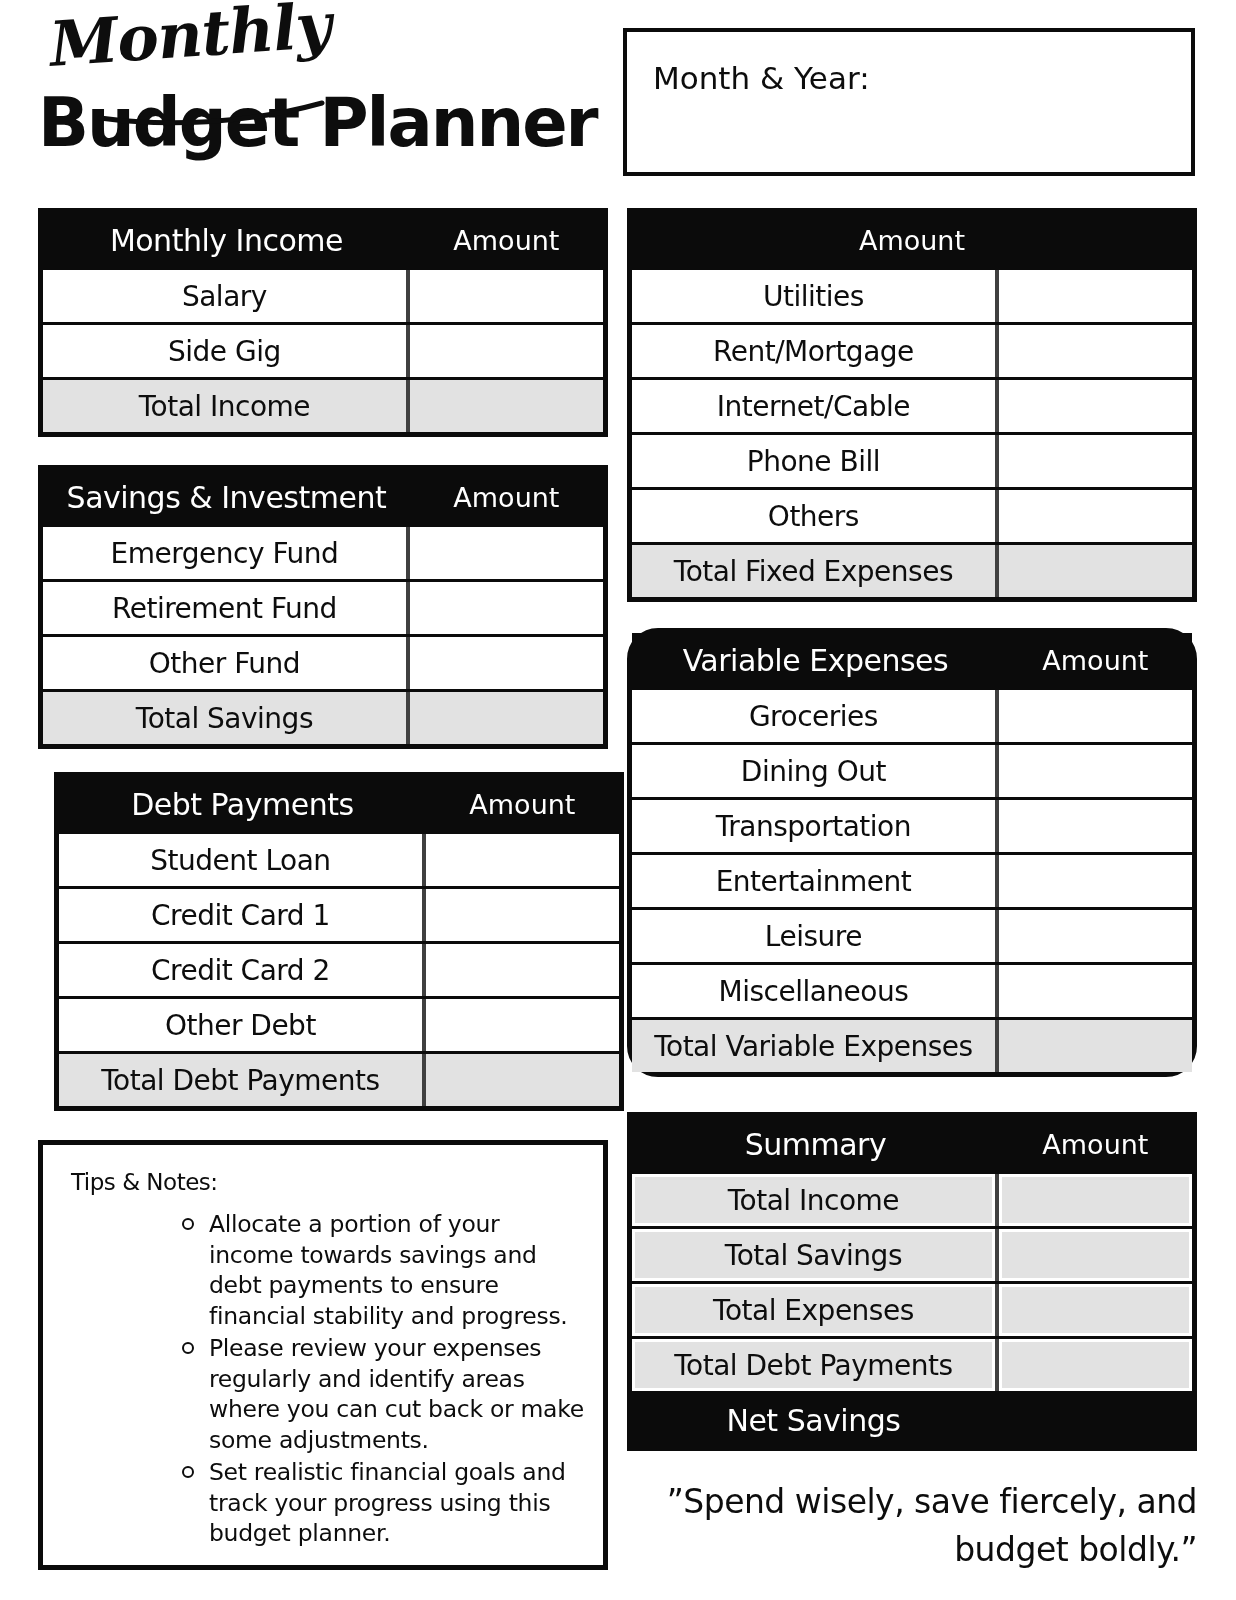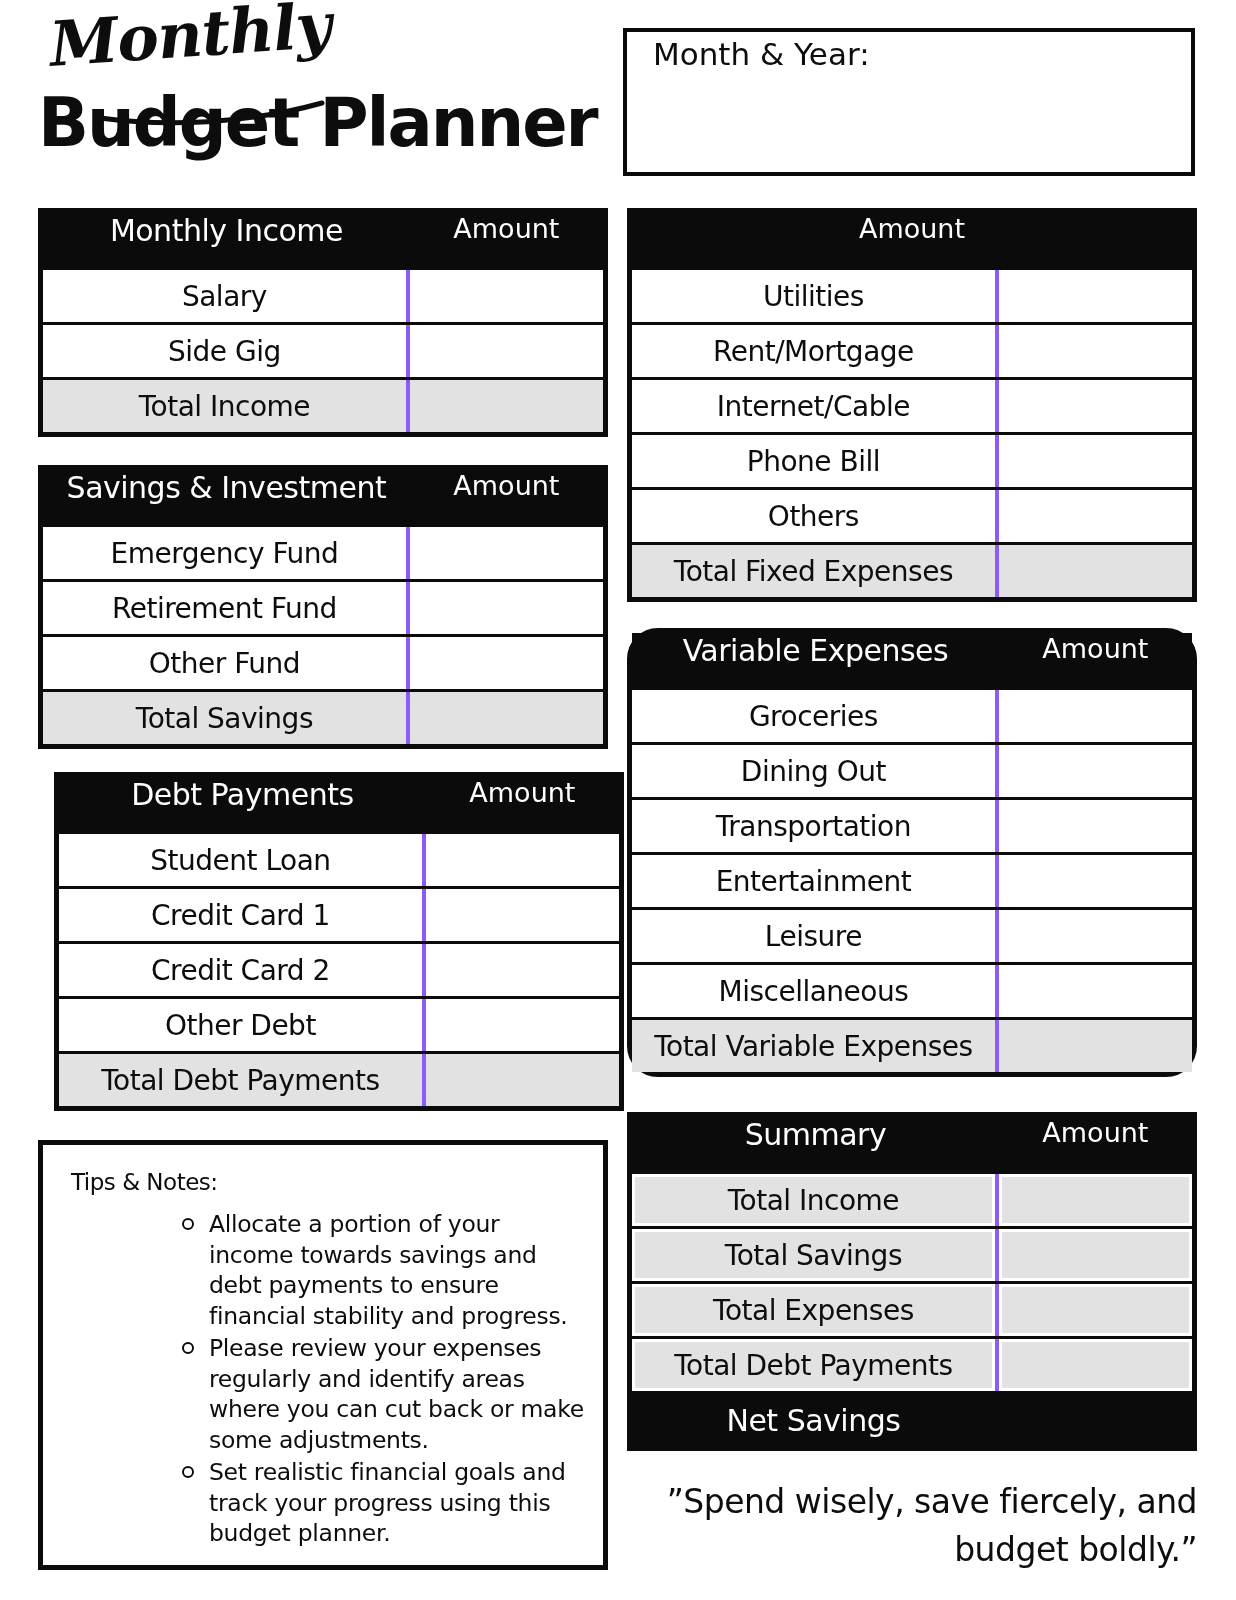--- a/index.html
+++ b/index.html
@@ -16,33 +16,33 @@
   }
   .brand-swash{position:absolute;left:58px;top:86px;width:230px;height:26px;}
   .brand-main{
     font-weight:bold;font-size:67px;line-height:1;letter-spacing:-2px;
     margin-top:14px;white-space:nowrap;
   }
   
   .month-box{
     position:absolute;left:623px;top:28px;width:572px;height:148px;
     border:4px solid #0b0b0b;box-sizing:border-box;background:#fff;
-    padding:4px 0 0 26px;font-size:31px;
+    padding:28px 0 0 26px;font-size:31px;
   }
   
   .tbl{
     position:absolute;width:570px;box-sizing:border-box;
     border:5px solid #0b0b0b;background:#ffffff;
   }
-  .thead{display:flex;background:#0b0b0b;color:#ffffff;height:54px;}
+  .thead{display:flex;align-items:center;background:#0b0b0b;color:#ffffff;height:54px;}
   .th-label{width:65.5%;text-align:center;font-size:30px;letter-spacing:-0.5px;}
   .th-amount{flex:1;text-align:center;font-size:27px;}
   .tr{display:flex;border-top:3px solid #0b0b0b;height:52px;}
   .td-label{
-    width:65.5%;border-right:4px solid #8b5cf6;box-sizing:border-box;
+    width:65.5%;border-right:4px solid #404040;box-sizing:border-box;
     display:flex;align-items:center;justify-content:center;
     font-size:28px;letter-spacing:-0.5px;white-space:nowrap;
   }
   .td-amount{flex:1;}
   .tr.gray .td-label,.tr.gray .td-amount{background:#e2e2e2;}
   
   .tbl-summary .tr .td-label,.tbl-summary .tr .td-amount{
     background:#e2e2e2;box-shadow:inset 0 0 0 3px #ffffff;
   }
   .tbl-summary .tr.net .td-label,.tbl-summary .tr.net .td-amount{

